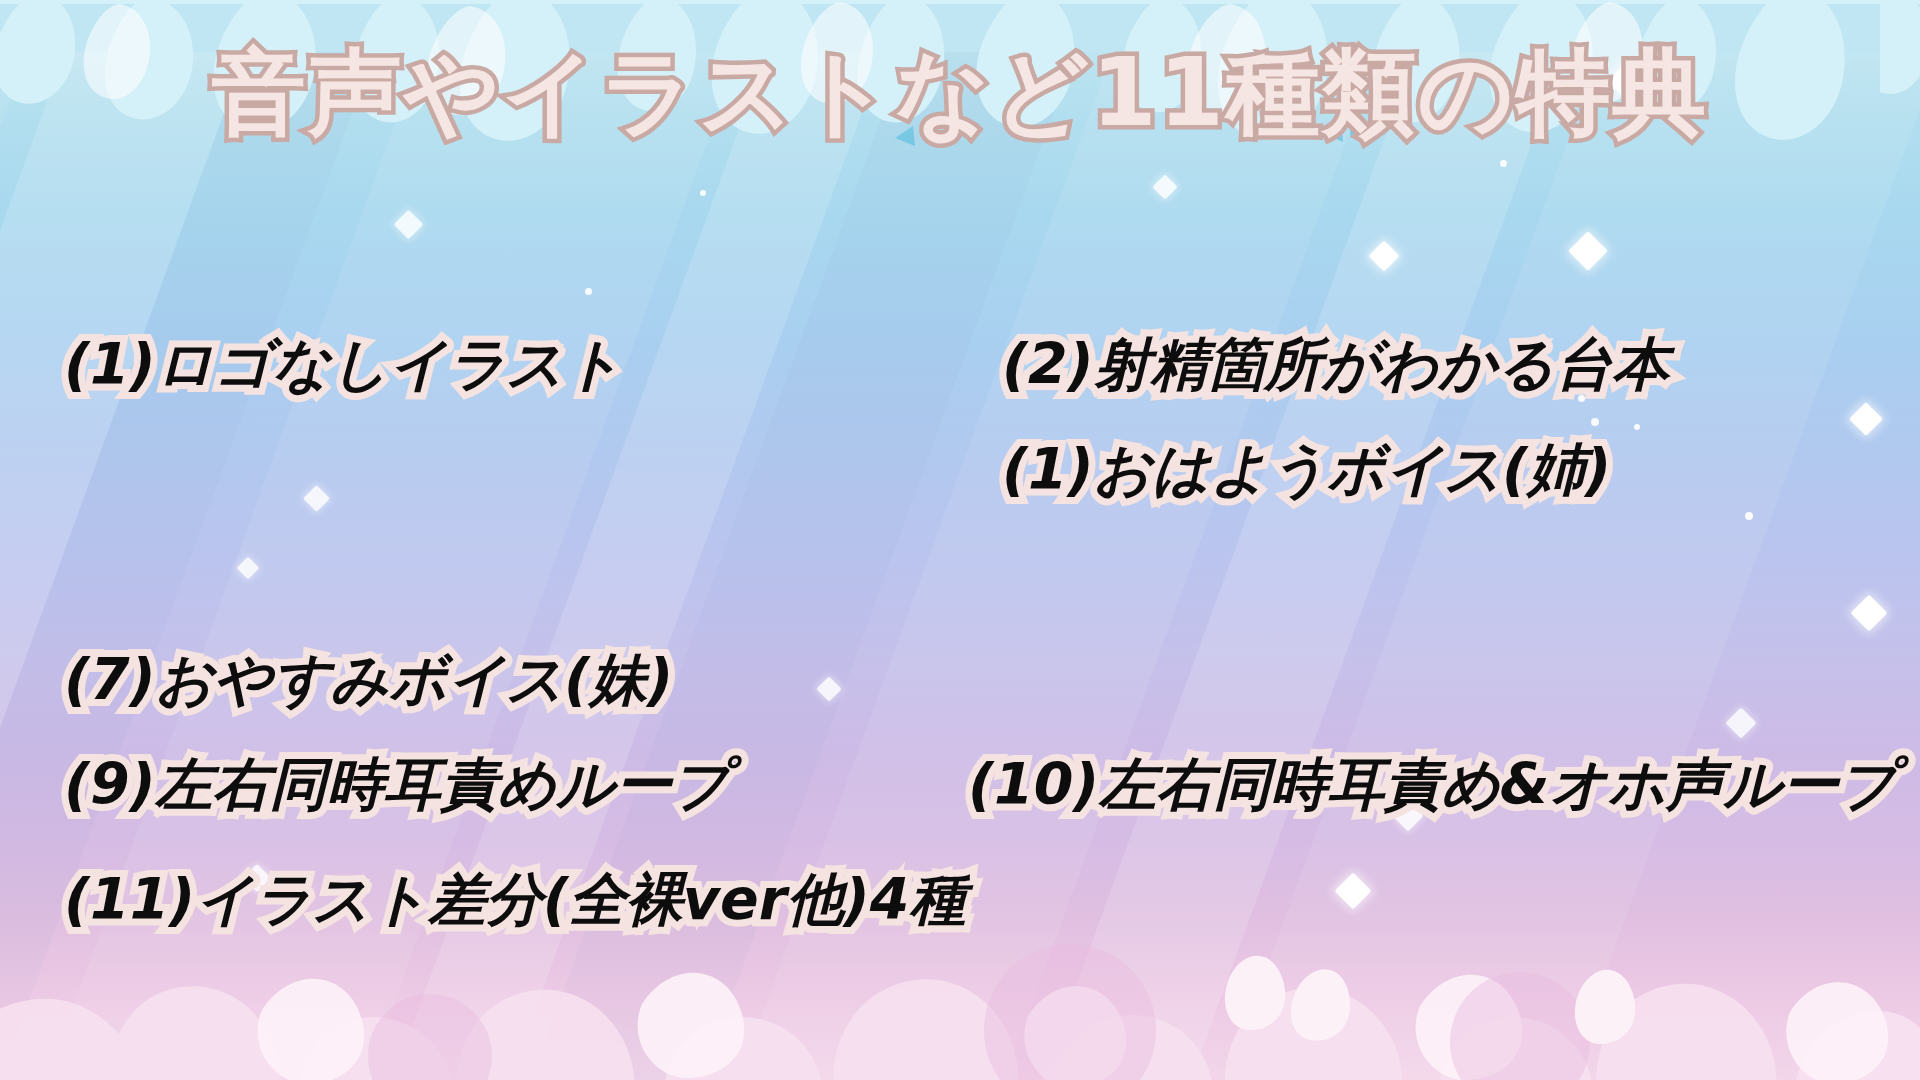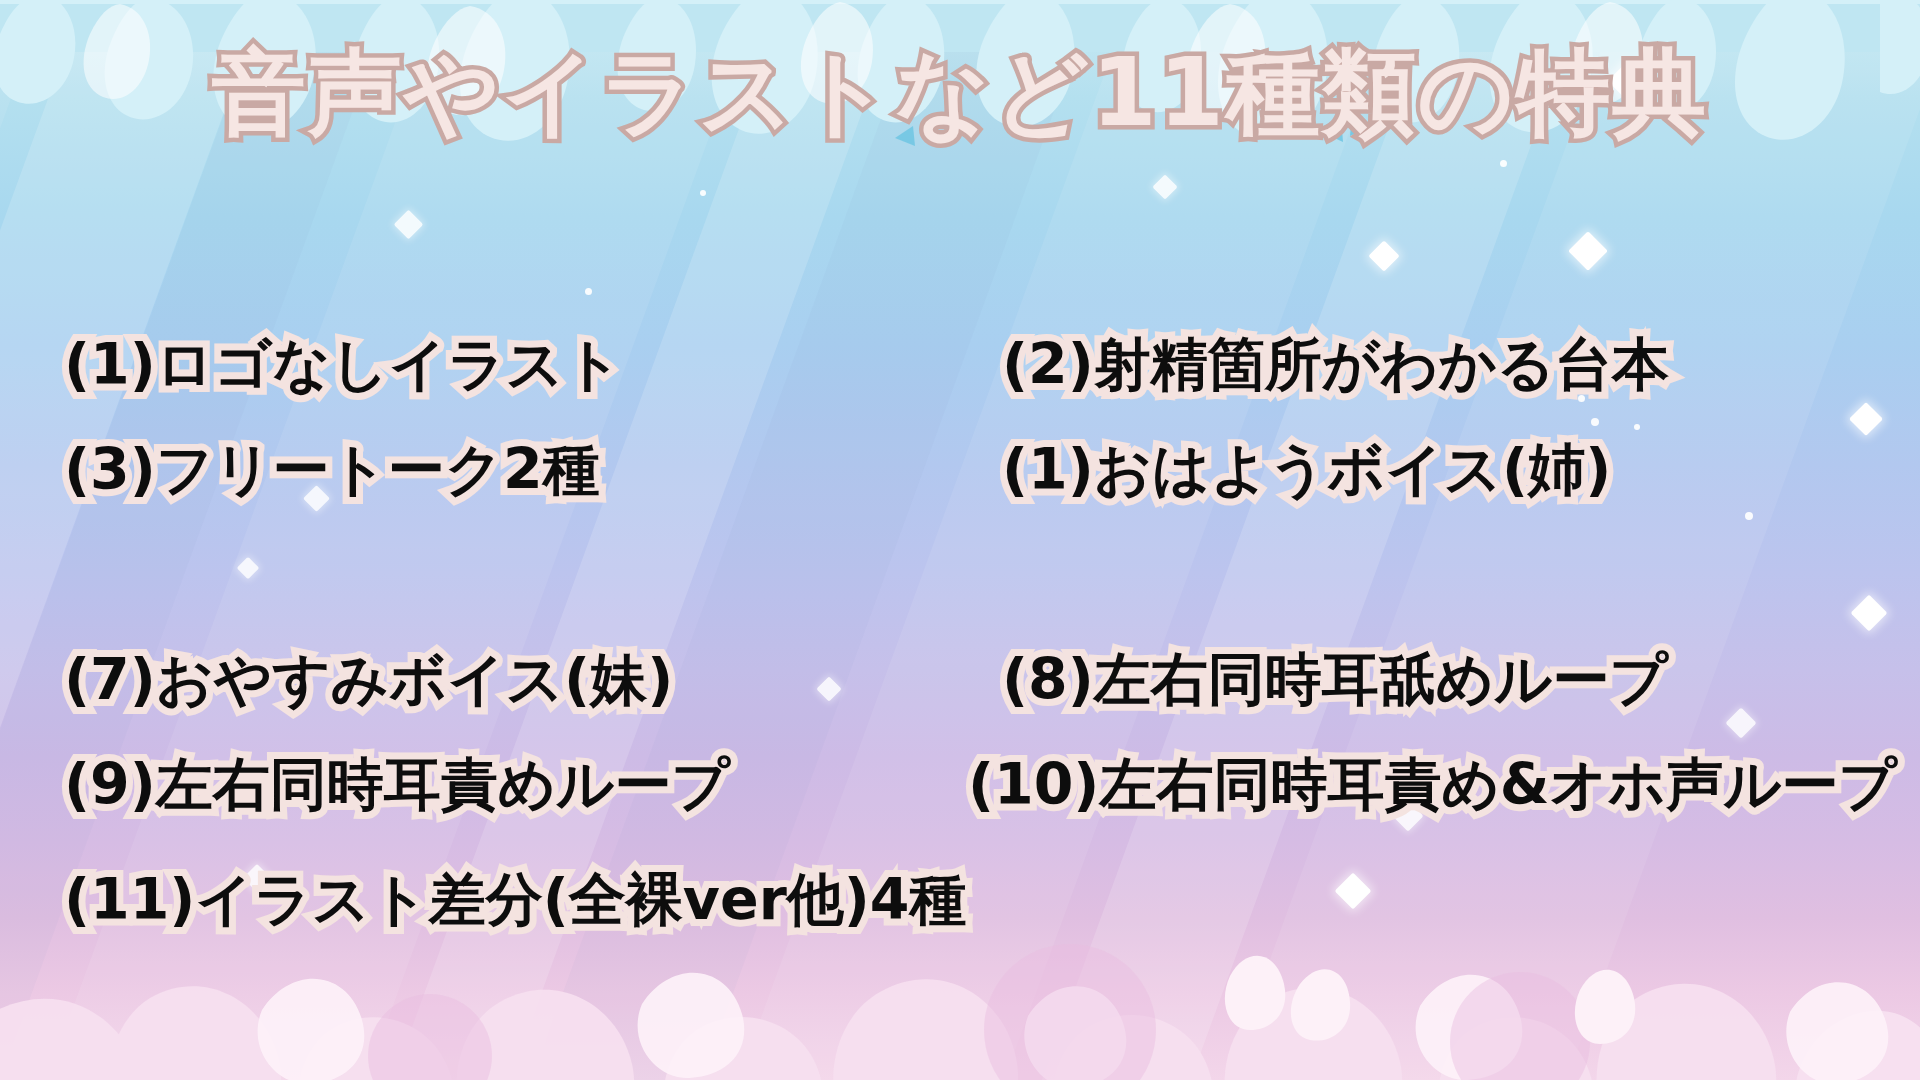--- a/index.html
+++ b/index.html
@@ -69,21 +69,21 @@
     color:#f6e6e3;
     -webkit-text-stroke:9px #c9a9a4;
     paint-order:stroke fill;
     white-space:nowrap;
   }
 
   
   #list{
     position:absolute;left:0;top:318px;width:1920px;height:640px;
   }
-  .row{position:absolute;left:0;width:1920px;height:92px;}
+  .row{position:absolute;left:0;width:1920px;height:92px;font-style:italic;}
   .item{
     position:absolute;
     font-size:57px;line-height:92px;
     font-weight:700;
     color:#0d0d0d;
     white-space:nowrap;
     -webkit-text-stroke:14px #f4e3e0;
     paint-order:stroke fill;
     letter-spacing:0px;
   }
@@ -214,28 +214,26 @@
   <div id="title">音声やイラストなど11種類の特典</div>
 
   <div id="list">
 
     <div class="row" style="top:0px;">
       <div class="item left">(1)ロゴなしイラスト</div>
       <div class="item right">(2)射精箇所がわかる台本</div>
     </div>
 
     <div class="row" style="top:105px;">
-      <div class="item left">(3)フリートーク2種</div>
       <div class="item right">(1)おはようボイス(姉)</div>
     </div>
 
 
     <div class="row" style="top:315px;">
       <div class="item left">(7)おやすみボイス(妹)</div>
-      <div class="item right">(8)左右同時耳舐めループ</div>
     </div>
 
     <div class="row" style="top:420px;padding-left:7px;">
       <div class="item left">(9)左右同時耳責めループ</div>
       <div class="item right wide">(10)左右同時耳責め&amp;オホ声ループ</div>
     </div>
 
     <div class="row" style="top:535px;">
       <div class="item left">(11)イラスト差分(全裸ver他)4種</div>
     </div>

